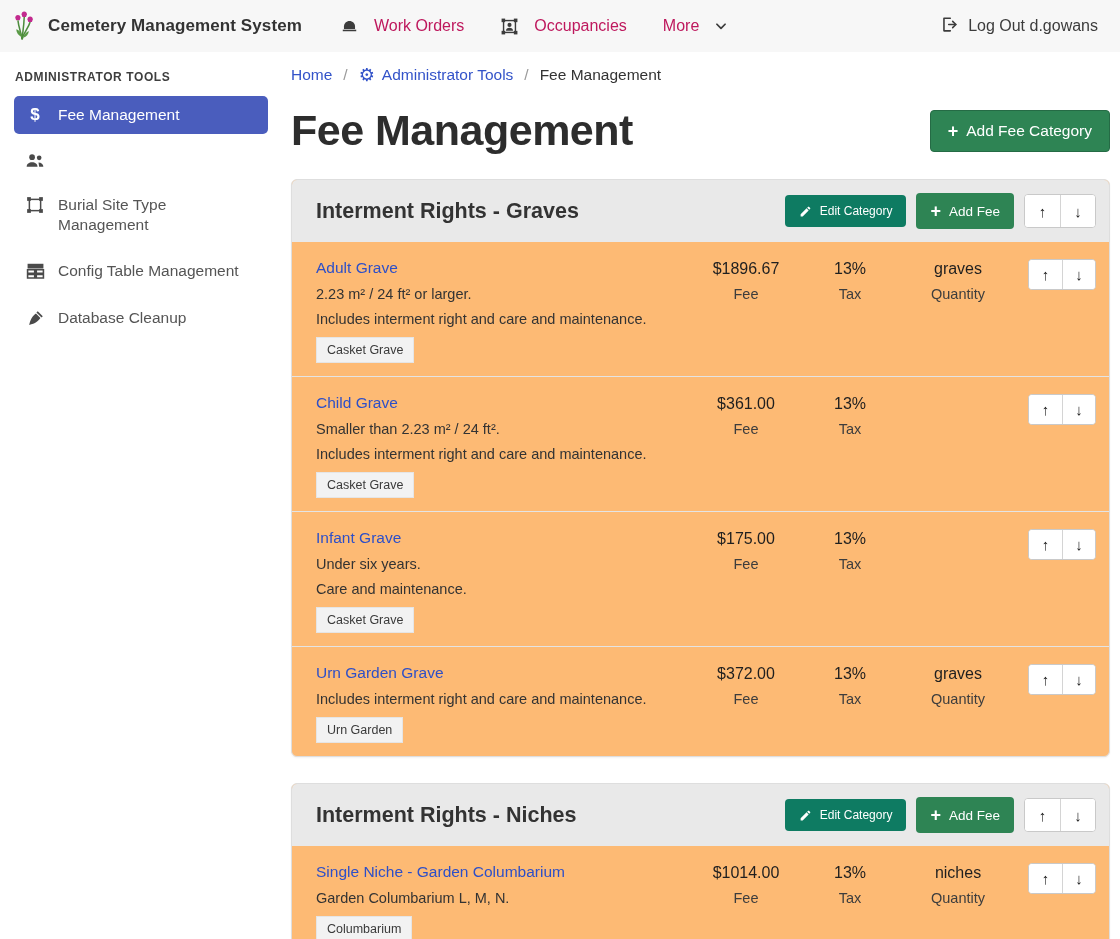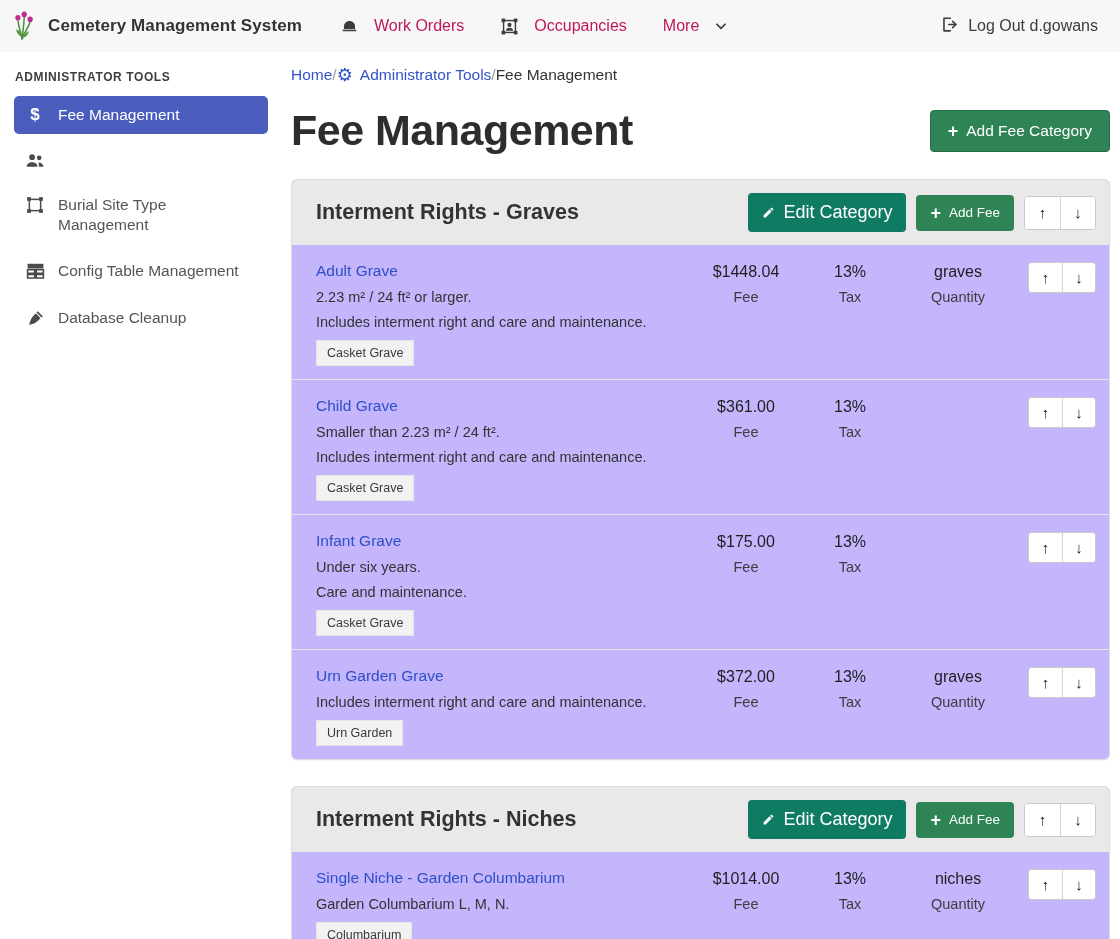--- a/index.html
+++ b/index.html
@@ -32,39 +32,39 @@
     border-radius:5px; color:#555; font-size:15.5px; line-height:1.3;
     cursor:pointer; margin-bottom:8px;
   }
   .side-item .si-icon { width:22px; flex:0 0 22px; display:flex; justify-content:center; margin-top:1px; }
   .side-item .si-icon svg { fill:#4a4a4a; }
   .side-item.active { background:#4a5dbd; color:#fff; }
   .side-item.active .si-icon svg, .side-item.active .si-dollar { fill:#fff; color:#fff; }
   .si-dollar { font-weight:700; font-size:17px; color:#4a4a4a; line-height:1; }
   
   .main { flex:1; padding:12px 10px 0 11px; }
-  .breadcrumb { display:flex; align-items:center; font-size:15.5px; margin-top:2px; }
+  .breadcrumb { display:flex; align-items:center; gap:11px; font-size:15.5px; margin-top:2px; }
   .crumb-link { color:#3353c9; text-decoration:none; display:flex; align-items:center; gap:7px; cursor:pointer; }
   .crumb-sep { color:#9a9a9a; }
   .crumb-current { color:#333; }
   .gear-glyph { color:#3353c9; font-size:18px; line-height:1; }
   .title-row { display:flex; justify-content:space-between; align-items:center; margin:22px 0 24px; }
   .page-title { font-size:43px; font-weight:600; color:#2d2d2d; letter-spacing:-0.5px; }
   .btn { border:none; border-radius:4px; color:#fff; display:inline-flex; align-items:center; gap:8px; cursor:pointer; font-family:inherit; }
   .btn-add-category { background:#2e8454; border:1px solid #256b45; font-size:15.5px; padding:11px 17px; }
   .btn-plus { font-size:18px; font-weight:700; line-height:1; }
   
-  .card { border:1px solid #dedede; border-radius:6px; margin-bottom:26px; box-shadow:0 1px 2px rgba(0,0,0,.05); background:#c4b5fd; }
+  .card { border:1px solid #dedede; border-radius:6px; margin-bottom:26px; box-shadow:0 1px 2px rgba(0,0,0,.05); background:#fdba74; }
   .card-header {
     background:#e9e9e9; border-radius:5px 5px 0 0; padding:13px 13px 13px 24px;
     display:flex; align-items:center;
   }
   .card-title { font-size:21.5px; font-weight:600; color:#333; }
   .card-actions { margin-left:auto; display:flex; align-items:center; gap:10px; }
-  .btn-edit { background:#0e7b62; font-size:18px; padding:9px 14px; }
+  .btn-edit { background:#0e7b62; font-size:12px; padding:9px 14px; }
   .btn-addfee { background:#2e8454; font-size:13.5px; padding:9px 14px; }
   .btn-edit svg { display:block; }
   .arrow-group { display:flex; background:#fff; border:1px solid #c9c9c9; border-radius:4px; overflow:hidden; }
   .arrow-btn {
     width:35px; height:32px; background:#fff; border:none; cursor:pointer;
     font-size:15px; color:#222; display:flex; align-items:center; justify-content:center;
     font-family:inherit;
   }
   .arrow-btn + .arrow-btn { border-left:1px solid #d4d4d4; }
   
@@ -261,21 +261,21 @@
   <div class="fee-row">
     <div class="fee-left">
       <a class="fee-name">Adult Grave</a>
       <div>
                   <div class="fee-desc">2.23 m² / 24 ft² or larger.</div>
                   <div class="fee-desc">Includes interment right and care and maintenance.</div>
                 </div>
       <div><span class="fee-tag">Casket Grave</span></div>
     </div>
     <div class="stat-col">
-      <div class="stat-value">$1448.04</div>
+      <div class="stat-value">$1896.67</div>
       <div class="stat-label">Fee</div>
     </div>
     <div class="stat-col">
       <div class="stat-value">13%</div>
       <div class="stat-label">Tax</div>
     </div>
     <div class="stat-col qty">
       <div class="stat-value">graves</div>
       <div class="stat-label">Quantity</div>
     </div>

